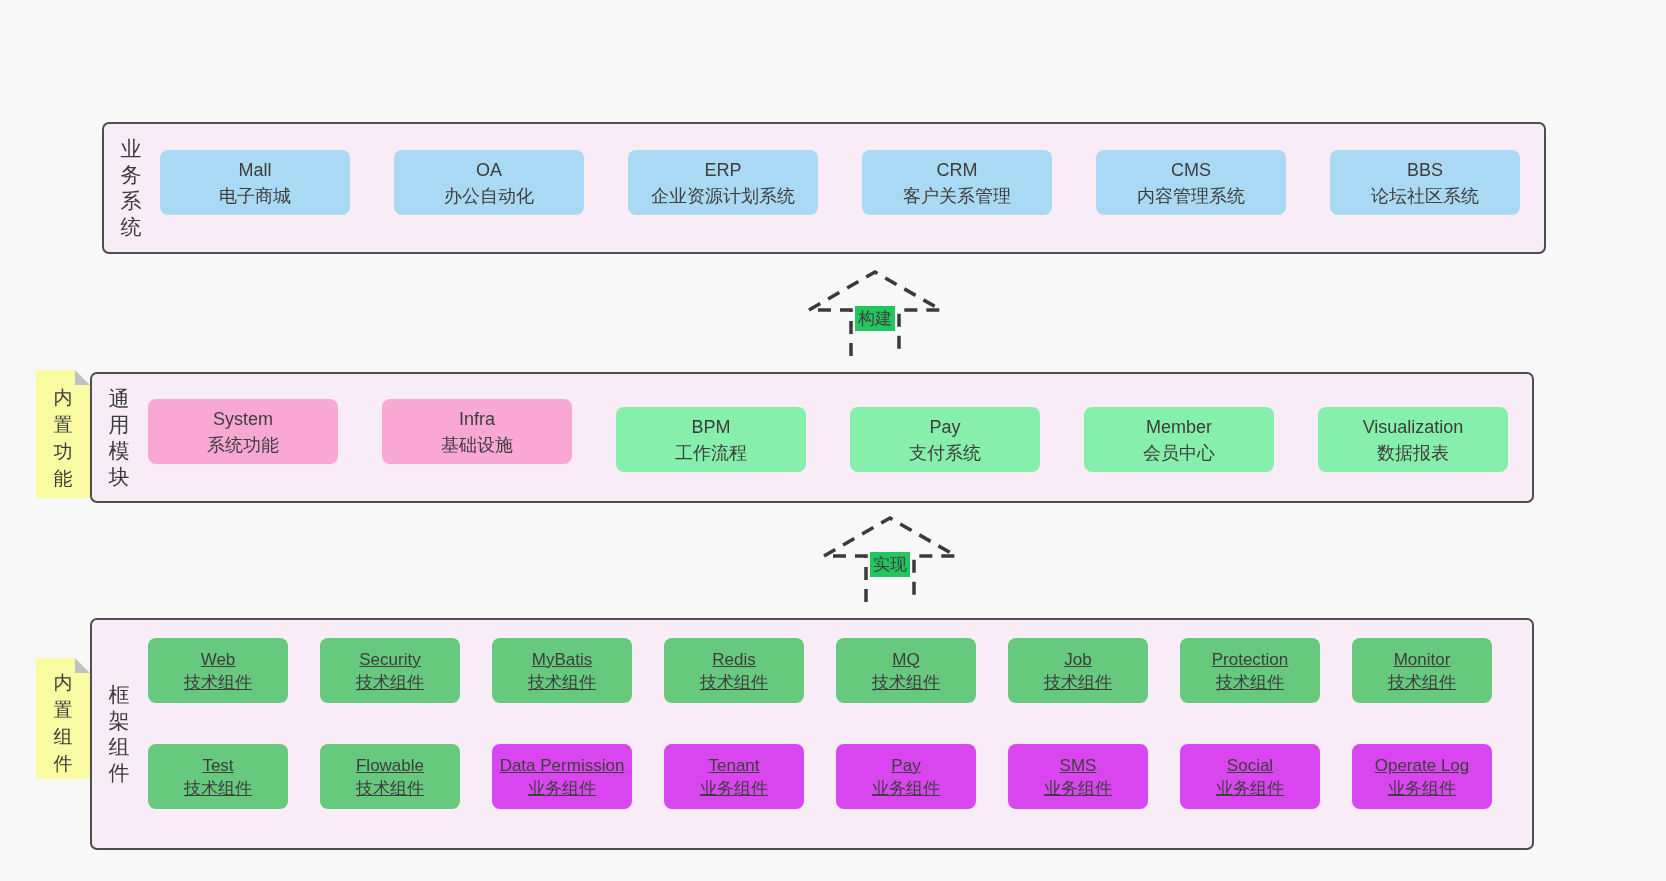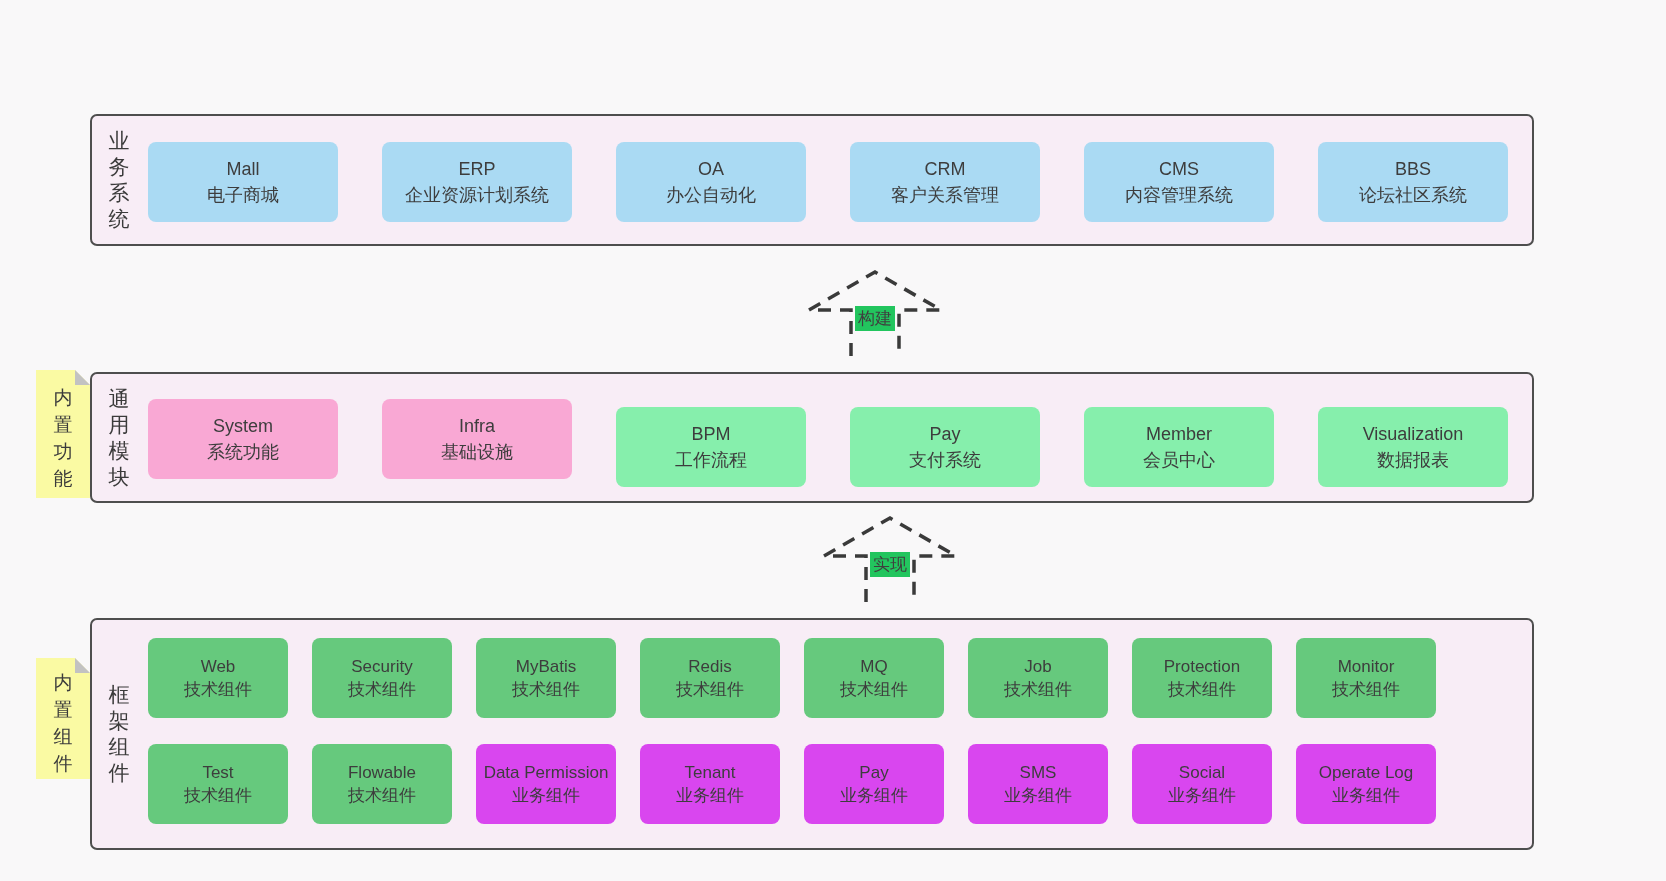--- a/index.html
+++ b/index.html
@@ -36,29 +36,29 @@
     left:56px;
     display:flex;
   }
   .box {
     border-radius:8px;
     display:flex;
     flex-direction:column;
     align-items:center;
     justify-content:center;
     text-align:center;
-    height:80px;
+    height:65px;
     font-size:18px;
     line-height:26px;
     color:#3d3d3d;
   }
   .band-1 .box, .band-2 .box { width:190px; }
   .band-1 .box-row, .band-2 .box-row { gap:44px; }
   .band-3 .box { width:140px; font-size:17px; line-height:23px; }
-  .band-3 .box-row { gap:24px; }
+  .band-3 .box-row { gap:32px;text-decoration:underline; }
   .c-blue   { background:#aadaf3; }
   .c-red    { background:#f9a8d4; }
   .c-pink   { background:#86efac;margin-top:8px; }
   .c-green  { background:#66c97d; }
   .c-lgreen { background:#d946ef; }
 
   .note {
     position:absolute;
     left:36px;
     width:54px;
@@ -103,34 +103,34 @@
     background:#22c55e;
     padding:1px 3px;
     font-size:17px;
     color:#3f3f3f;
     white-space:nowrap;
   }
 </style>
 </head>
 <body>
 
-<div class="band band-1" style="top:114px;height:132px;">
+<div class="band band-1" style="top:122px;height:132px;margin-left:12px;">
   <div class="band-title">业务系统</div>
   <div class="box-row" style="top:26px;">
     <div class="box c-blue">
       <span>Mall</span>
       <span>电子商城</span>
     </div>
     <div class="box c-blue">
+      <span>OA</span>
+      <span>办公自动化</span>
+    </div>
+    <div class="box c-blue">
       <span>ERP</span>
       <span>企业资源计划系统</span>
-    </div>
-    <div class="box c-blue">
-      <span>OA</span>
-      <span>办公自动化</span>
     </div>
     <div class="box c-blue">
       <span>CRM</span>
       <span>客户关系管理</span>
     </div>
     <div class="box c-blue">
       <span>CMS</span>
       <span>内容管理系统</span>
     </div>
     <div class="box c-blue">

